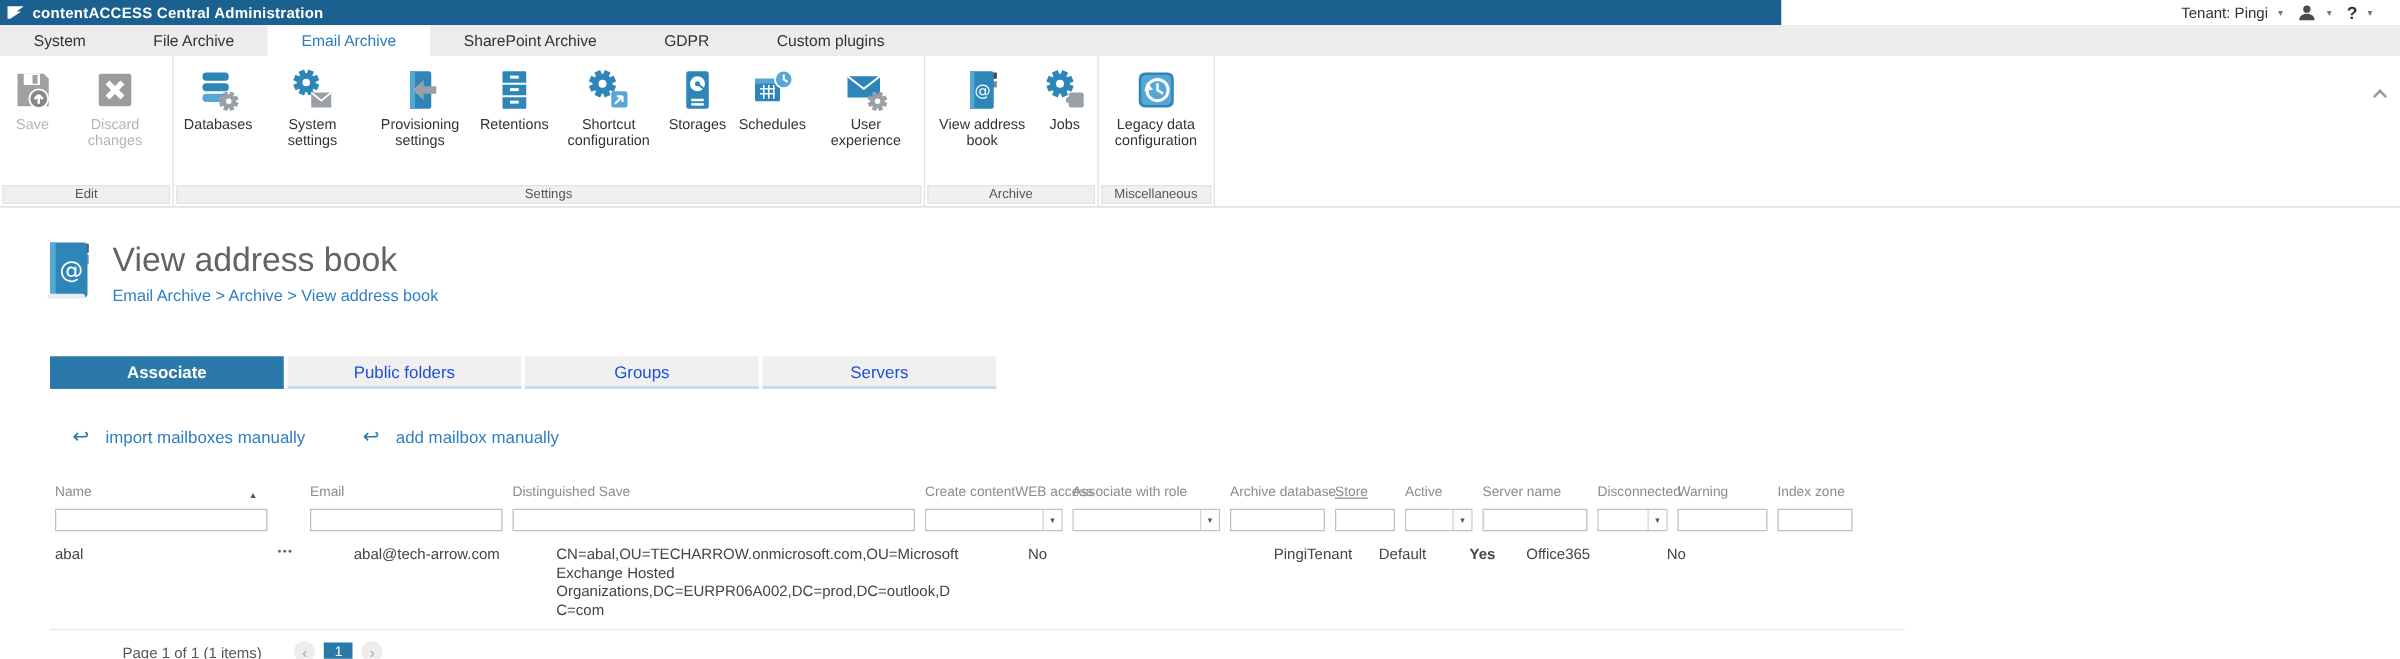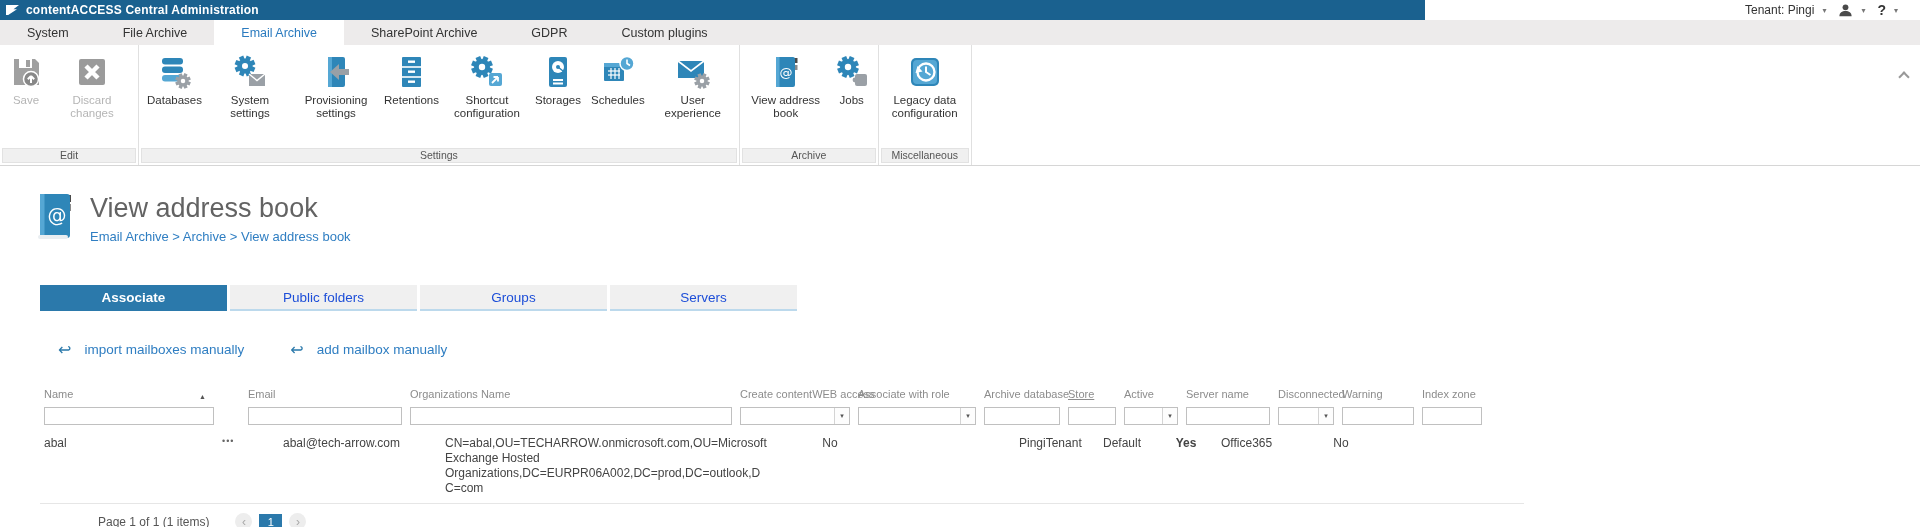--- a/index.html
+++ b/index.html
@@ -397,21 +397,21 @@
         <span>Name</span>
         <span class="sort">▲</span>
       </div>
       <div class="th" style="width: 26px;">
         <span></span>
       </div>
       <div class="th" style="width: 162px;">
         <span>Email</span>
       </div>
       <div class="th" style="width: 330px;">
-        <span>Organizations Name</span>
+        <span>Distinguished Save</span>
       </div>
       <div class="th" style="width: 118px;">
         <span>Create contentWEB access</span>
       </div>
       <div class="th" style="width: 126px;">
         <span>Associate with role</span>
       </div>
       <div class="th" style="width: 84px;">
         <span>Archive database</span>
       </div>

